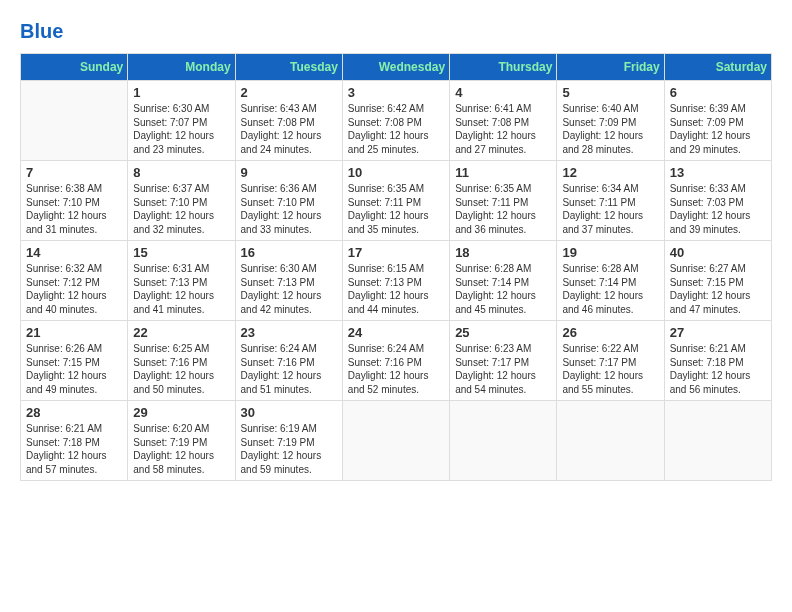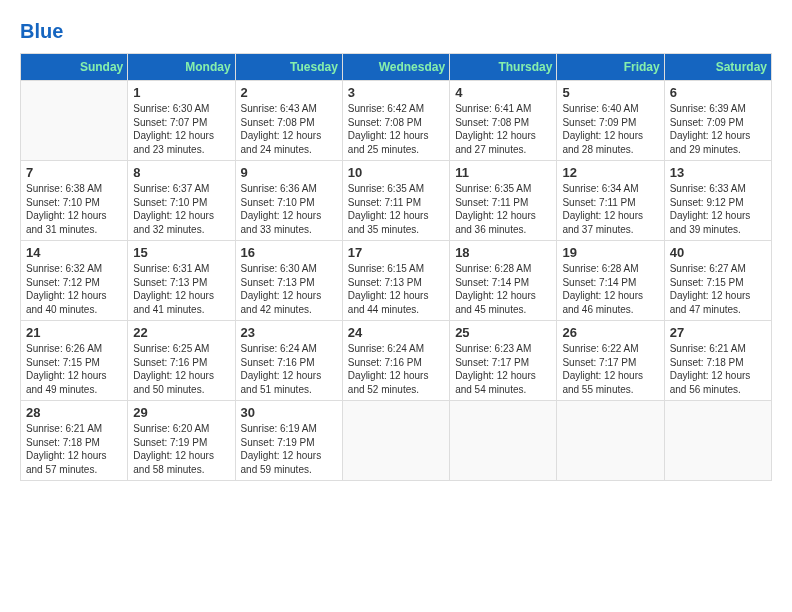--- a/index.html
+++ b/index.html
@@ -202,21 +202,21 @@
         <td>
           <span class="day-num">12</span>
           <div class="day-info" style="white-space: pre-line;">Sunrise: 6:34 AM
 Sunset: 7:11 PM
 Daylight: 12 hours
 and 37 minutes.</div>
         </td>
         <td>
           <span class="day-num">13</span>
           <div class="day-info" style="white-space: pre-line;">Sunrise: 6:33 AM
-Sunset: 9:12 PM
+Sunset: 7:03 PM
 Daylight: 12 hours
 and 39 minutes.</div>
         </td>
       </tr>
       <tr>
         <td>
           <span class="day-num">14</span>
           <div class="day-info" style="white-space: pre-line;">Sunrise: 6:32 AM
 Sunset: 7:12 PM
 Daylight: 12 hours

